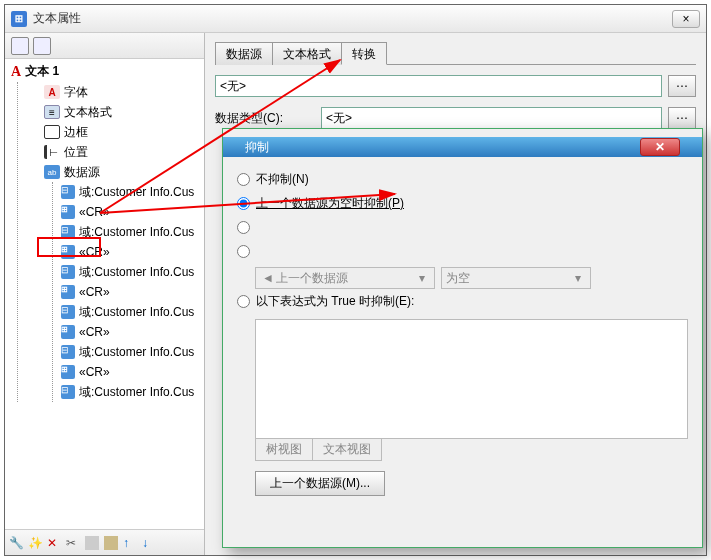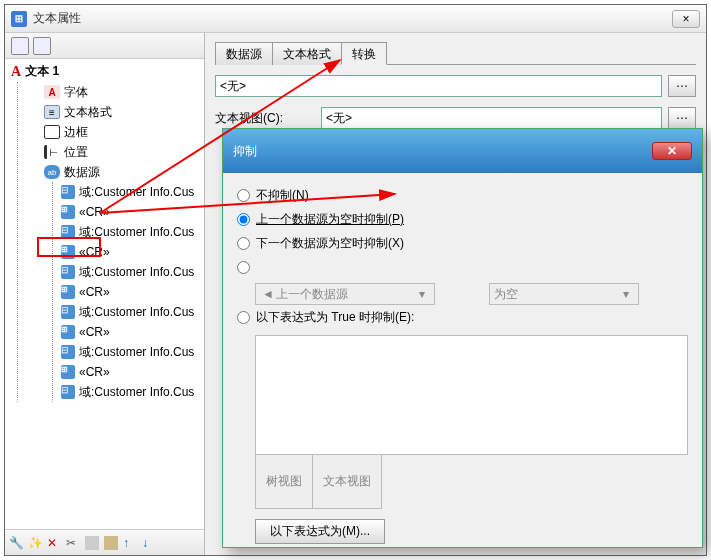--- a/index.html
+++ b/index.html
@@ -20,51 +20,51 @@
 .tree-root { display:flex; align-items:center; gap:4px; font-weight:bold; color:#000; margin-bottom:2px;}
 .tree-root .a-icn { color:#c00; font-weight:bold; font-family: "Times New Roman", serif; font-size: 14px;}
 .tree-item { display:flex; align-items:center; height:20px; padding-left: 16px; gap:4px; white-space: nowrap; }
 .tree-sub { padding-left: 30px; display:flex; align-items:center; height:20px; gap:4px; white-space:nowrap; overflow:hidden;}
 .dotted { border-left: 1px dotted #999; margin-left: 6px; padding-left: 10px; }
 .icn { width:16px; height:14px; display:inline-flex; align-items:center; justify-content:center; font-size:10px; border-radius:2px; }
 .icn-font { background:#f8e0e0; color:#c00; font-weight:bold; }
 .icn-fmt { background:#d0e0f0; border:1px solid #88a; }
 .icn-box { border:1px solid #333; background:#fff; }
 .icn-pos { background:#fff; border-left:3px solid #333; }
-.icn-db { background:#4a90d9; color:#fff; font-size:8px;border-radius:6px; }
+.icn-db { background:#4a90d9; color:#fff; font-size:8px; }
 .icn-field { background:#4a90d9; color:#fff; width:14px; height:14px; font-size:9px; border-radius:2px;}
 .icn-cr { background:#4a90d9; color:#fff; width:14px; height:14px; font-size:8px; border-radius:2px; font-weight:bold;}
 .red-box { position:absolute; border:2px solid #e00; pointer-events:none; }
 .bottom-toolbar { height:26px; border-top:1px solid #ccc; background:linear-gradient(#f8f8f8,#e8e8e8); display:flex; align-items:center; padding:0 4px; gap:5px;}
 .bottom-toolbar span { width:14px; height:14px; display:inline-block; }
 
 .right-panel { flex: 1; background:#f0f0f0; padding: 8px 10px; position:relative;}
 .tabs { display:flex; border-bottom:1px solid #999; height:24px;}
 .tab { padding: 3px 10px; border:1px solid #999; border-bottom:none; background:linear-gradient(#f8f8f8,#e0e0e0); margin-right:-1px; cursor:default; position:relative; top:1px;}
 .tab.active { background:#f0f0f0; border-bottom:1px solid #f0f0f0; }
 
 .form-row { display:flex; align-items:center; margin-top:10px; gap:6px;}
 .form-row label { width: 100px; }
 .form-row .txtbox { flex:1; height:22px; border:1px solid #7a9; background:#fff; padding:2px 4px; display:flex; align-items:center;}
 .form-row .btn-sm { width:28px; height:22px; border:1px solid #999; background:linear-gradient(#fff,#ddd); display:flex; align-items:center; justify-content:center;}
 
 
 .dialog { position:absolute; left:222px; top:128px; width:481px; height:420px; border:1px solid #4a6; background:#f0f0f0; box-shadow: 6px 6px 14px rgba(0,0,0,0.35); }
-.dlg-title { height:44px; background: linear-gradient(#5fb4e8, #2d7bc0); display:flex; align-items:center; padding:0 10px; color:#fff;}
+.dlg-title { height:20px; background: linear-gradient(#5fb4e8, #2d7bc0); display:flex; align-items:center; padding:0 22px; color:#fff;margin-top:8px;}
 .dlg-title .t { flex:1; }
 .dlg-title .close { width:40px; height:18px; background: linear-gradient(#e88,#c33); border:1px solid #a22; border-radius:3px; display:flex; align-items:center; justify-content:center; color:#fff; font-weight:bold; font-family: Arial; }
 .dlg-body { padding: 10px 14px; }
 .radio-row { display:flex; align-items:center; height:24px; gap:6px; }
 .radio-row input { margin:0; }
 .radio-row .u { text-decoration: underline; }
 .combo { height:22px; border:1px solid #bbb; background:#eee; display:flex; align-items:center; padding:0 4px; color:#888; }
 .arrow { width:16px; text-align:center; color:#888;}
 .textarea { width:100%; height:120px; border:1px solid #bbb; background:#fff; margin-top:6px; margin-left:18px; width: calc(100% - 18px);}
 .subtabs { display:flex; margin-left:18px; margin-top:-1px;}
-.subtab { padding:18px 10px; border:1px solid #bbb; background:#eee; color:#888; margin-right:-1px;}
+.subtab { padding:2px 10px; border:1px solid #bbb; background:#eee; color:#888; margin-right:-1px;}
 .mng-btn { margin-left:18px; margin-top:10px; padding:3px 14px; border:1px solid #999; background:linear-gradient(#fff,#ddd);}
 .dlg-footer { position:absolute; bottom:8px; right:10px; display:flex; gap:8px;}
 .dlg-footer button { padding:3px 20px; border:1px solid #999; background:linear-gradient(#fff,#ddd);}
 
 
 svg.overlay { position:absolute; left:0; top:0; pointer-events:none; }
 </style>
 </head>
 <body>
 
@@ -171,21 +171,21 @@
       <div class="tabs">
         <div class="tab">数据源</div>
         <div class="tab">文本格式</div>
         <div class="tab active">转换</div>
       </div>
       <div class="form-row">
         <div class="txtbox">&lt;无&gt;</div>
         <div class="btn-sm">⋯</div>
       </div>
       <div class="form-row">
-        <label>文本视图(C):</label>
+        <label>数据类型(C):</label>
         <div class="txtbox">&lt;无&gt;</div>
         <div class="btn-sm">⋯</div>
       </div>
     </div>
   </div>
 </div>
 
 <div class="dialog">
   <div class="dlg-title">
     <div class="t">抑制</div>
@@ -195,46 +195,45 @@
     <div class="radio-row">
         <input type="radio" name="sup" style="">
         <span>不抑制(N)</span>
       </div>
     <div class="radio-row">
         <input type="radio" name="sup" checked="" style="">
         <span class="u">上一个数据源为空时抑制(P)</span>
       </div>
     <div class="radio-row">
         <input type="radio" name="sup" style="">
-        <span>下一个数据源为空时抑制(X)</span>
       </div>
     <div class="radio-row">
         <input type="radio" name="sup" style="">
       </div>
     <div style="display:flex; gap:6px; margin-left:18px; margin-top:4px;">
       <div class="combo" style="width:180px;">
           <span class="arrow">◄</span>
           <span style="flex:1">上一个数据源</span>
           <span class="arrow">▾</span>
         </div>
-      <div class="combo" style="width:150px;margin-left:48px;">
+      <div class="combo" style="width:150px;">
           <span style="flex:1">为空</span>
           <span class="arrow">▾</span>
         </div>
     </div>
     <div class="radio-row" style="margin-top:0;">
         <input type="radio" name="sup" style="">
         <span>以下表达式为 True 时抑制(E):</span>
       </div>
     <div class="textarea"></div>
     <div class="subtabs">
       <div class="subtab">树视图</div>
       <div class="subtab">文本视图</div>
     </div>
-    <button class="mng-btn">以下表达式为(M)...</button>
+    <button class="mng-btn">上一个数据源(M)...</button>
   </div>
 </div>
 
 <svg class="overlay" width="711" height="560">
   <defs>
     <marker id="ah" markerWidth="10" markerHeight="10" refX="8" refY="3" orient="auto">
       <path d="M0,0 L9,3 L0,6 Z" fill="#e00"></path>
     </marker>
   </defs>
   <line x1="100" y1="213" x2="340" y2="60" stroke="#e00" stroke-width="2" marker-end="url(#ah)"></line>

